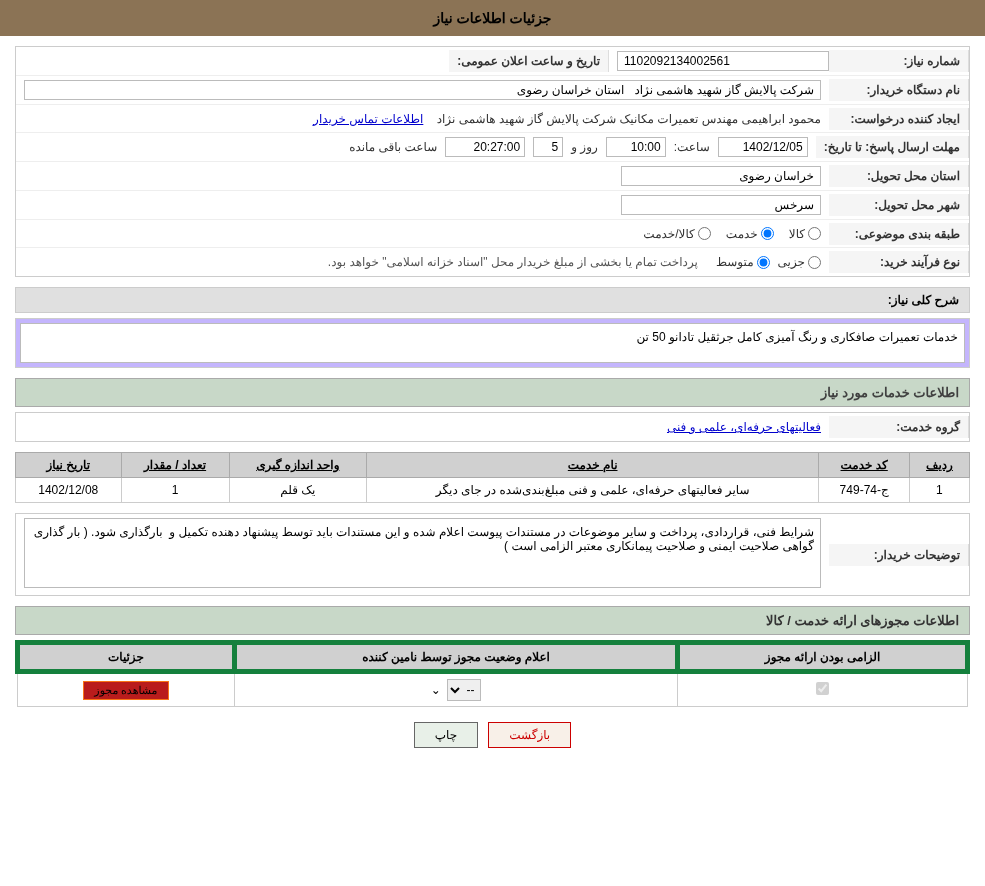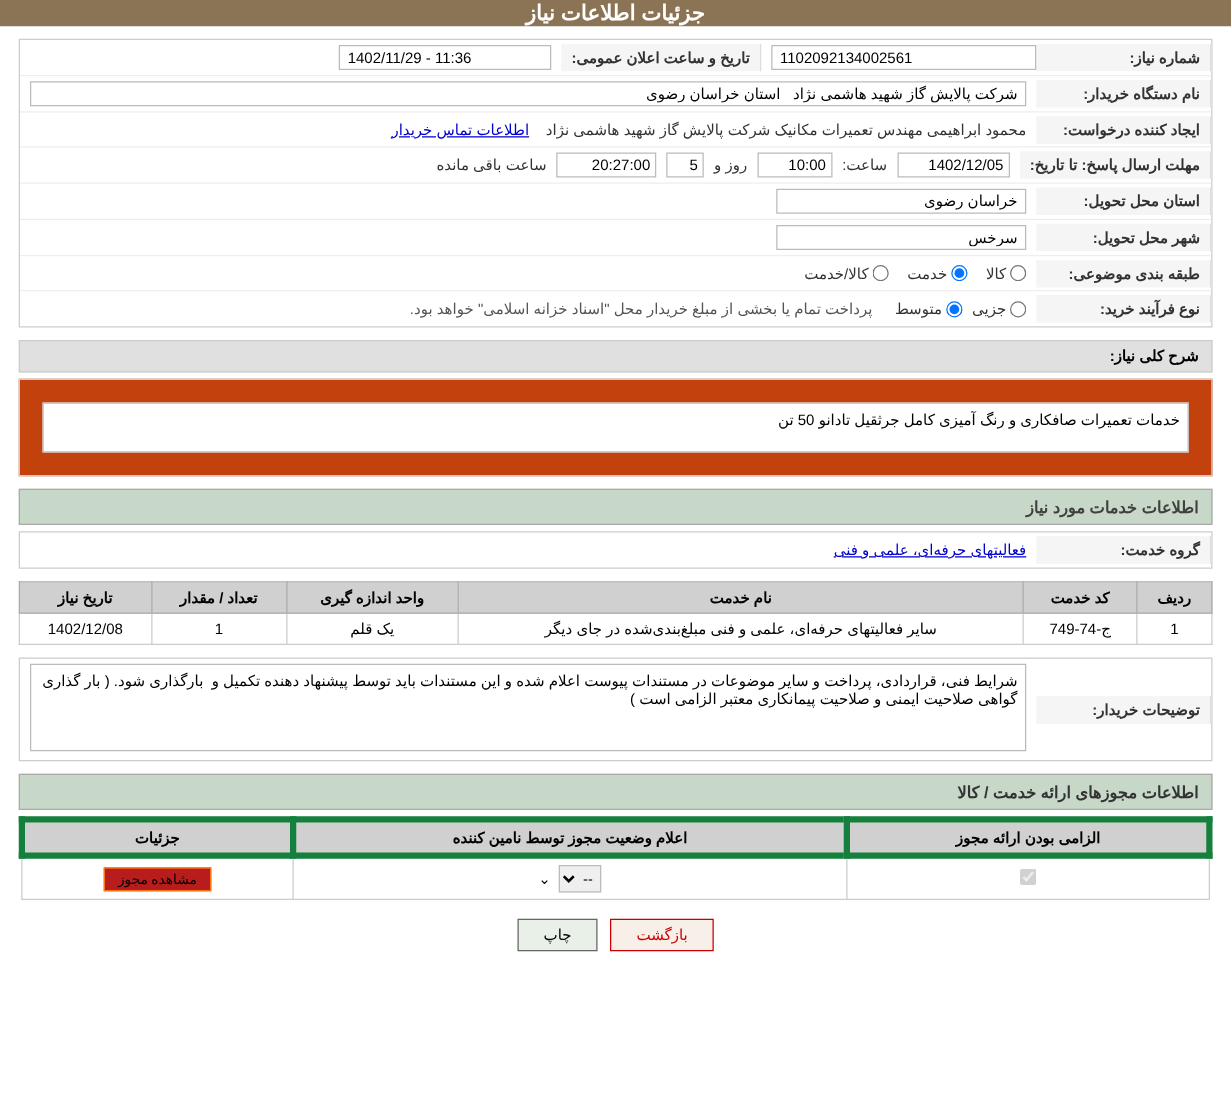--- a/index.html
+++ b/index.html
@@ -10,24 +10,24 @@
       direction: rtl;
     }
     .page-container {
       width: 985px;
       margin: 0 auto;
       background: #fff;
       min-height: 886px;
     }
     .header-bar {
       background: #8B7355;
-      color: #ffffff;
-      text-align: center;
-      padding: 0;
-      font-size: 17px;
+      color: #000000;
+      text-align: center;
+      padding: 10px;
+      font-size: 14px;
       font-weight: bold;
     }
     .content-area {
       padding: 10px 15px;
     }
     .form-section {
       border: 1px solid #ccc;
       margin-bottom: 10px;
       background: #fff;
     }
@@ -96,20 +96,21 @@
       width: 100%;
       border-collapse: collapse;
       font-size: 12px;
     }
     .table-main th {
       background: #d0d0d0;
       border: 1px solid #aaa;
       padding: 5px 8px;
       text-align: center;
       font-weight: bold;
+      text-decoration: underline;
     }
     .table-main td {
       border: 1px solid #ccc;
       padding: 5px 8px;
       text-align: center;
     }
     .description-box {
       border: 1px solid #bbb;
       padding: 6px;
       min-height: 60px;
@@ -231,23 +232,20 @@
   <div class="content-area">
 
     <div class="form-section">
 
       <div class="form-row">
         <div class="label-cell">شماره نیاز:</div>
         <div class="value-cell" style="max-width:220px; direction:ltr; text-align:left;">
           <input type="text" class="input-field" style="width: 212px; direction: ltr;" value="1102092134002561">
         </div>
         <div class="label-cell" style="text-align:right;">تاریخ و ساعت اعلان عمومی:</div>
-        <div class="value-cell">
-          <input type="text" class="input-field" style="width: 170px; direction: ltr;" value="1402/11/29 - 11:36">
-        </div>
       </div>
 
       <div class="form-row">
         <div class="label-cell">نام دستگاه خریدار:</div>
         <div class="value-cell">
           <input type="text" class="input-field input-wide" value="شرکت پالایش گاز شهید هاشمی نژاد   استان خراسان رضوی" style="">
         </div>
       </div>
 
       <div class="form-row">
@@ -324,21 +322,21 @@
           </div>
         </div>
       </div>
 
     </div>
 
     <div style="margin-bottom:10px;">
       <div class="section-header">
         <span>شرح کلی نیاز:</span>
       </div>
-      <div style="border:1px solid #ccc; padding:18px; background:#c2410c; direction:rtl; text-align:right;">
+      <div style="border:1px solid #ccc; padding:4px; background:#c4b5fd; direction:rtl; text-align:right;">
         <div class="need-desc-box">خدمات تعمیرات صافکاری و رنگ آمیزی کامل جرثقیل تادانو 50 تن</div>
       </div>
     </div>
 
     <div style="margin-bottom:10px;">
       <div class="services-info-title">اطلاعات خدمات مورد نیاز</div>
 
       <div class="form-section">
         <div class="form-row">
           <div class="label-cell">گروه خدمت:</div>

